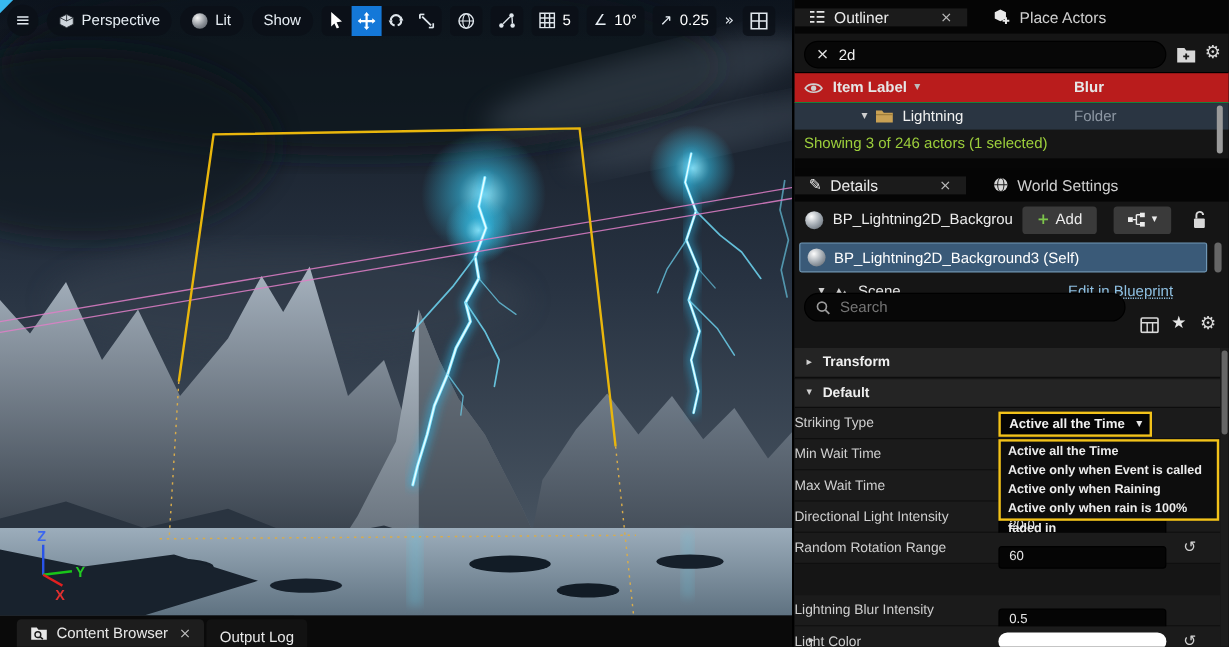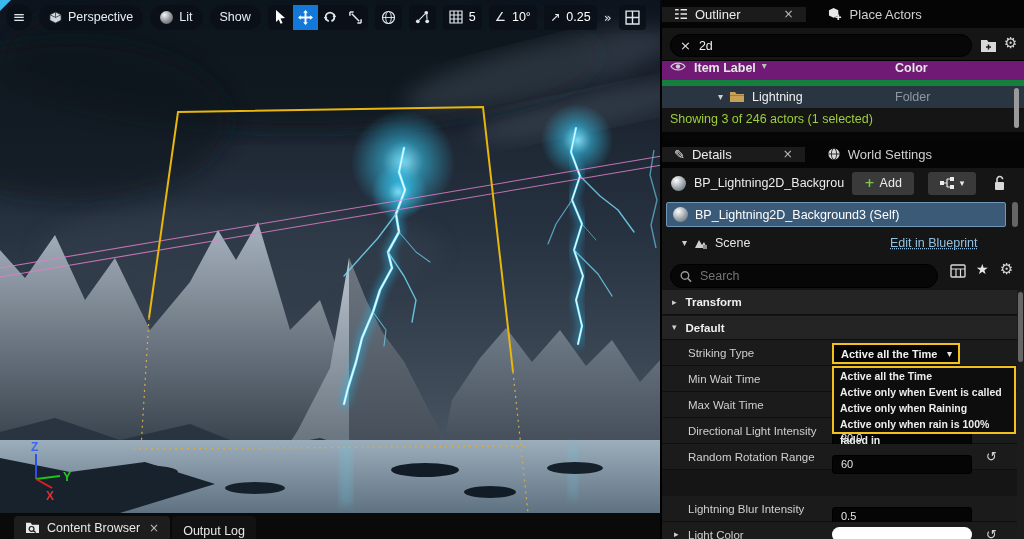--- a/index.html
+++ b/index.html
@@ -40,31 +40,31 @@
   #panel-border { left:660px; top:0; width:2px; height:539px; background:#000; }
   #rightpanel { left:662px; top:0; width:362px; height:539px; background:#151515; overflow:hidden; }
   .tabbar { left:0; width:362px; height:28px; background:#050505; display:flex; align-items:center; }
   .ptab { display:flex; align-items:center; gap:7px; padding:0 12px; font-size:13px; color:#ececec;
     background:#1b1b1b; }
   .ptab.dim { background:transparent; color:#d0d0d0; }
   .pill { background:#070707; border:1px solid #000; border-radius:12px; height:23px;
     display:flex; align-items:center; gap:8px; padding:0 9px; }
   .pill input { background:transparent; border:none; outline:none; color:#f0f0f0;
     font-size:12.5px; width:100%; font-family:"Liberation Sans",sans-serif; }
-  .hdr-row { background:#701a75; border-top:1px solid #000; border-bottom:6px solid #15803d;
-    color:#e6e6e6; font-size:12.5px; font-weight:bold; display:flex; align-items:flex-start; }
+  .hdr-row { background:#b91c1c; border-top:1px solid #000; border-bottom:1px solid #15803d;
+    color:#e6e6e6; font-size:12.5px; font-weight:bold; display:flex; align-items:center; }
   .green { color:#9dcf3c; }
   .selrow { background:#3a5a78; border:1px solid #7097b5; border-radius:2px; color:#fff;
     display:flex; align-items:center; gap:7px; font-size:12.5px; padding:0 6px; }
   .link { color:#8fc1e3; font-size:12.5px; text-decoration:underline dotted; }
   .cat { background:#242424; border-bottom:1px solid #0d0d0d; color:#efefef; font-size:11.5px;
     font-weight:bold; display:flex; align-items:center; gap:9px; padding-left:10px; }
   .prow { border-bottom:1px solid #0f0f0f; display:flex; align-items:center; color:#cfcfcf;
     font-size:11.5px; background:#1b1b1b; }
-  .pname { padding-left:26px; width:170px; flex:0 0 170px; white-space:nowrap; overflow:hidden; }
+  .pname { width:170px; flex:0 0 170px; white-space:nowrap; overflow:hidden; }
   .vbox { background:#050505; border:1px solid #000; border-radius:3px; height:19px; width:140px;
     color:#e6e6e6; font-size:11px; display:flex; align-items:center; padding-left:8px;margin-top:15px; }
   .reset { color:#cfcfcf; font-size:13px; margin-left:14px; }
   .ddown { border:2px solid #f2c21a; background:#050505; z-index:6; }
   .sphere { width:15px; height:15px; border-radius:50%; flex:0 0 15px;
     background:radial-gradient(circle at 35% 30%, #fdfdfd, #9aa2aa 55%, #555c64); }
   .smbtn { background:#3a3a3a; border-radius:3px; display:flex; align-items:center;
     justify-content:center; gap:5px; color:#ececec; font-size:12.5px; }
   .sbar { background:#666; border-radius:3px; }
   svg text { font-family:"Liberation Sans",sans-serif; }
@@ -308,21 +308,21 @@
     </svg>
   <span class="ico abs" style="left:342px; top:36px; color:#d8d8d8; font-size:15px">⚙</span>
 
   <div class="hdr-row abs" style="left:0; top:60px; width:362px; height:26px">
     <svg style="margin-left:8px" width="16" height="11" viewBox="0 0 16 11">
         <path d="M1 5.5 C4 1 12 1 15 5.5 C12 10 4 10 1 5.5 Z" fill="none" stroke="#cfcfcf" stroke-width="1.3"></path>
         <circle cx="8" cy="5.5" r="2.2" fill="#cfcfcf"></circle>
       </svg>
     <span style="margin-left:8px">Item Label</span>
     <span class="ico" style="margin-left:6px; font-size:10px; color:#bdbdbd">▾</span>
-    <span class="abs" style="left:233px">Color</span>
+    <span class="abs" style="left:233px">Blur</span>
   </div>
 
   <div class="abs" style="left:0; top:86px; width:362px; height:22px; background:#2a3542; display:flex; align-items:center; color:#f0f0f0; font-size:12.5px">
     <span class="ico" style="margin-left:56px; font-size:10px; color:#cfcfcf">▾</span>
     <svg style="margin-left:6px" width="16" height="12" viewBox="0 0 16 12">
         <path d="M1 1 H6 L7.5 3 H15 V11 H1 Z" fill="#c9a154"></path>
         <path d="M1 4.5 H15" stroke="#a07f3c" stroke-width="1"></path>
       </svg>
     <span style="margin-left:7px">Lightning</span>
     <span class="abs" style="left:233px; color:#8e98a4">Folder</span>
@@ -378,21 +378,21 @@
   <div class="abs" style="left:0; top:230px; width:362px; height:25px; display:flex; align-items:center; color:#e4e4e4; font-size:12.5px">
     <span class="ico" style="margin-left:20px; font-size:10px; color:#cfcfcf">▾</span>
     <svg style="margin-left:7px" width="14" height="12" viewBox="0 0 14 12">
         <path d="M1 11 L5 3 8 8 10 5 13 11 Z" fill="#cfcfcf"></path>
         <rect x="9" y="8" width="4" height="4" fill="#8f8f8f"></rect>
       </svg>
     <span style="margin-left:7px">Scene</span>
     <span class="link abs" style="left:228px">Edit in Blueprint</span>
   </div>
 
-  <div class="pill abs" style="left:8px; top:264px; width:268px; height:24px">
+  <div class="pill abs" style="left:8px; top:244px; width:268px; height:24px">
     <svg width="13" height="13" viewBox="0 0 14 14">
         <circle cx="5.8" cy="5.8" r="4.4" fill="none" stroke="#9a9a9a" stroke-width="1.6"></circle>
         <line x1="9" y1="9" x2="13" y2="13" stroke="#9a9a9a" stroke-width="1.8"></line>
       </svg>
     <input style="color: rgb(138, 138, 138);" placeholder="Search">
   </div>
   <svg class="abs" style="left:288px; top:264px" width="16" height="14" viewBox="0 0 16 14">
       <rect x="1" y="1" width="14" height="12" rx="1" fill="none" stroke="#d8d8d8" stroke-width="1.4"></rect>
       <path d="M1 5 H15 M6 5 V13 M10.5 5 V13" stroke="#d8d8d8" stroke-width="1.2"></path>
     </svg>

